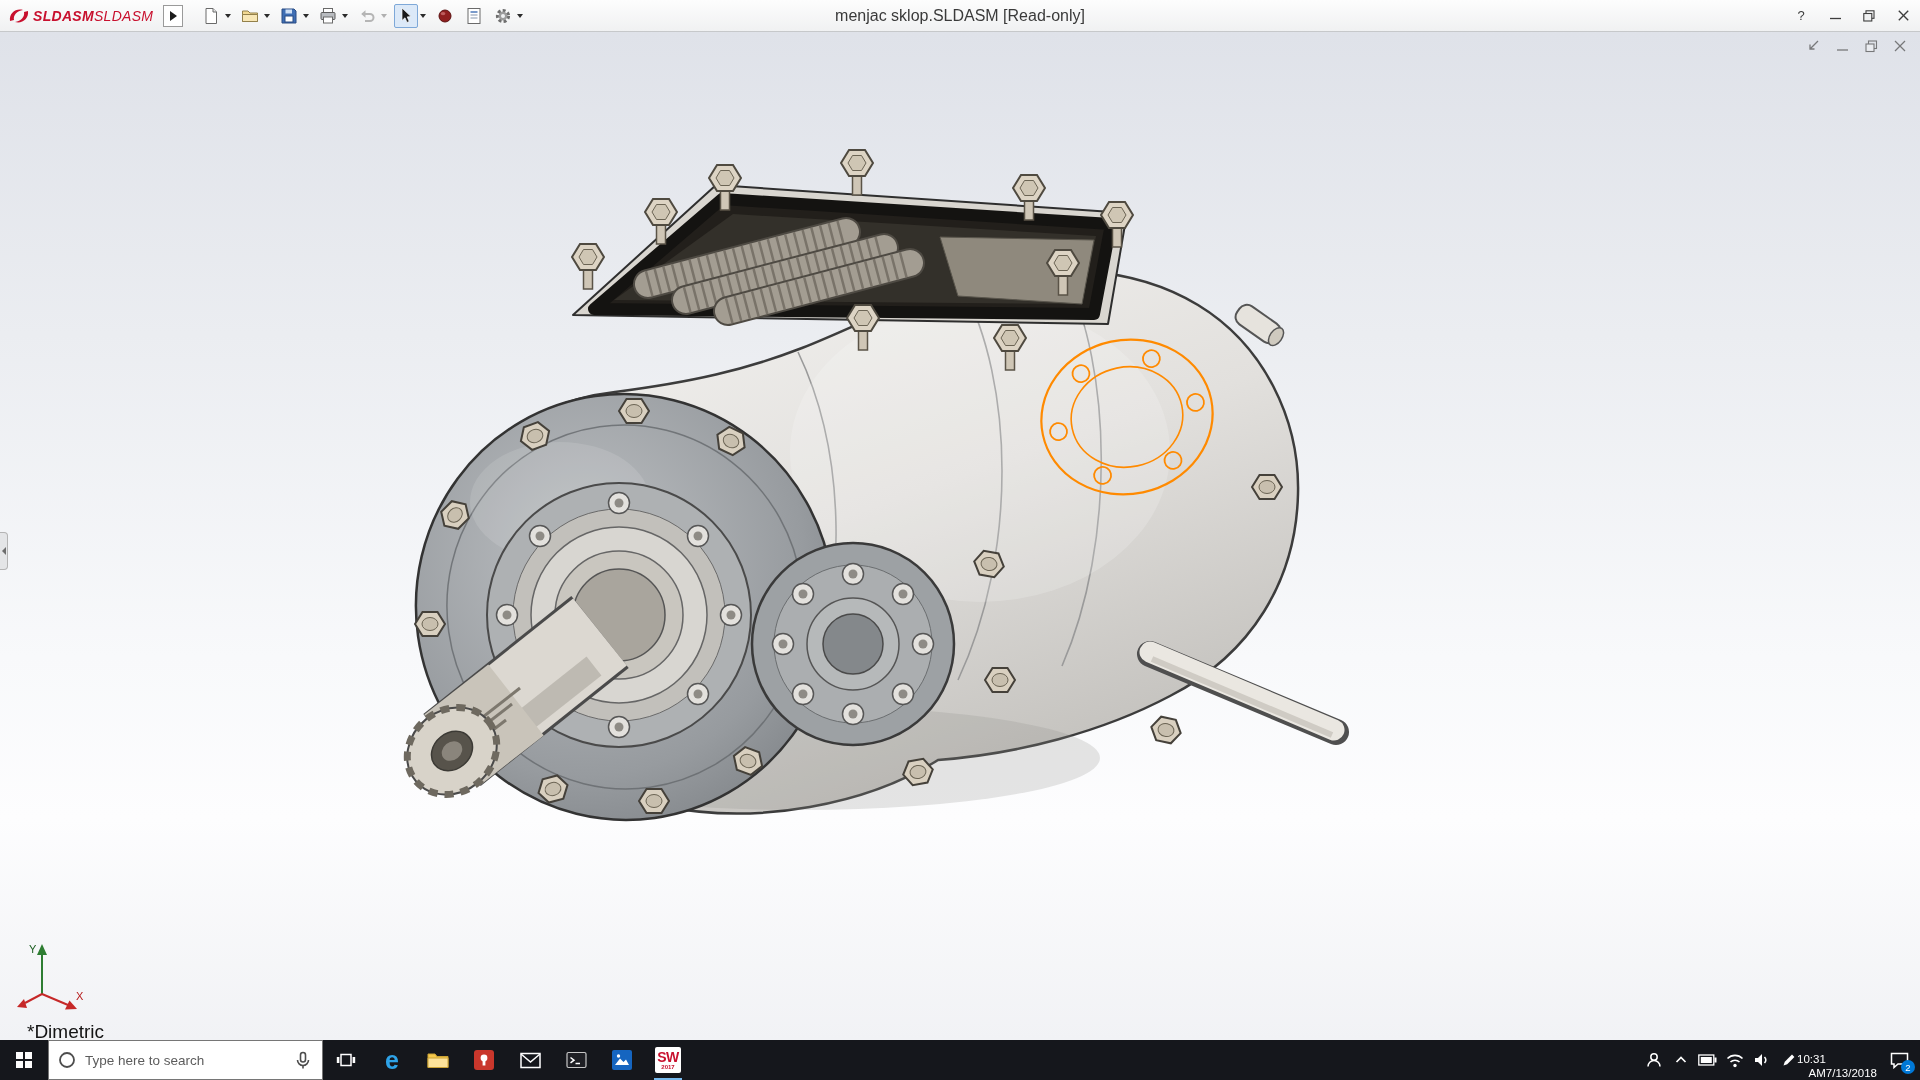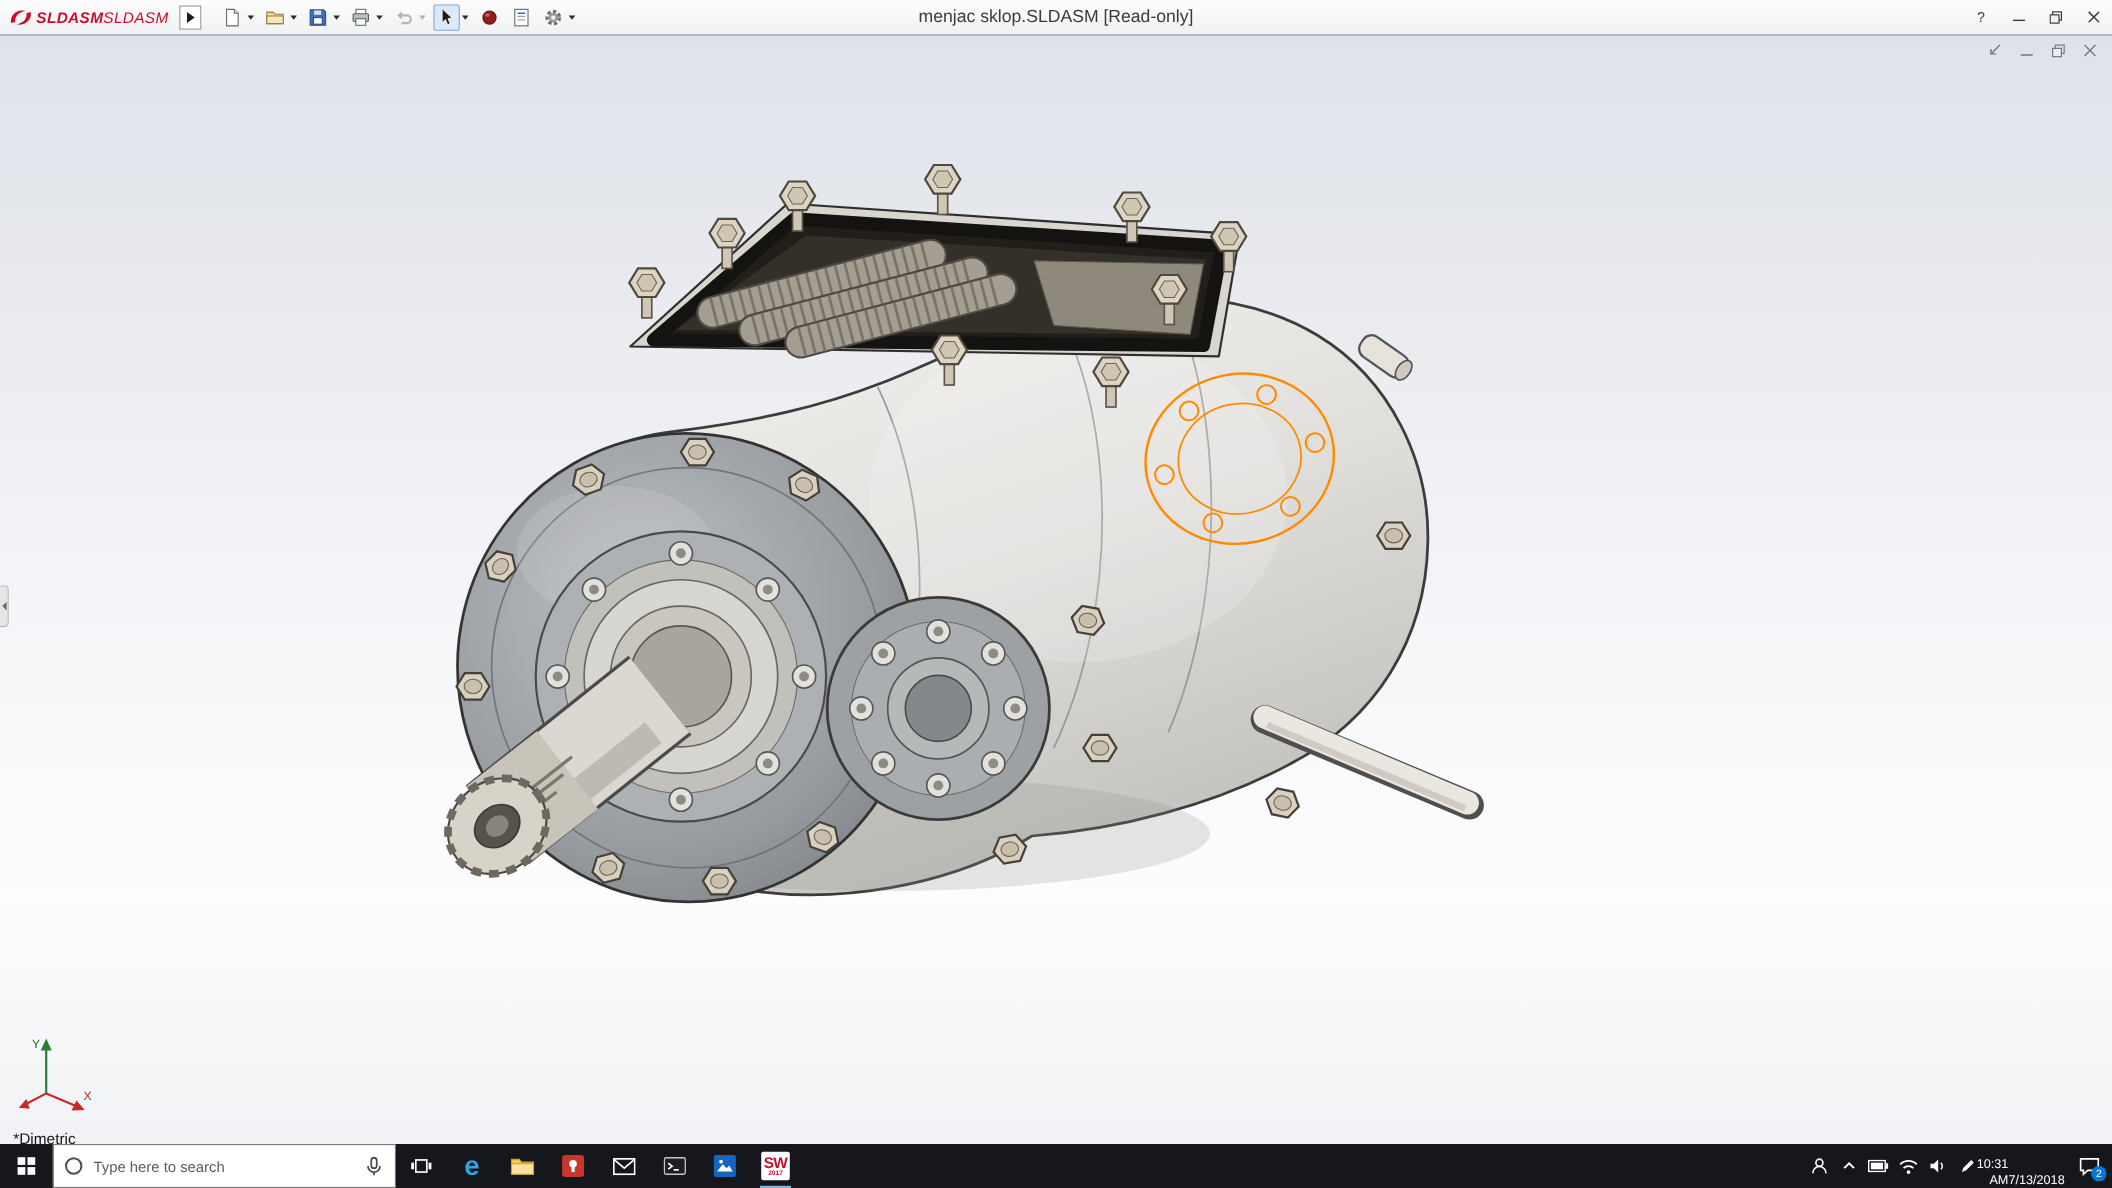--- a/index.html
+++ b/index.html
@@ -24,30 +24,30 @@
 .win-controls{margin-left:auto;display:flex;height:100%}
 .wc{width:34px;height:100%;display:flex;align-items:center;justify-content:center;color:#3d3d3d;font-size:13px;cursor:pointer}
 
 
 .viewport{position:relative;height:1008px;overflow:hidden;
  background:linear-gradient(180deg,#dfe2e9 0%,#ebedf1 30%,#f8f9fb 62%,#fdfdfe 78%,#f1f2f5 100%)}
 .doc-controls{position:absolute;top:6px;right:10px;display:flex;gap:9px;z-index:4}
 .dc{width:20px;height:16px;display:flex;align-items:center;justify-content:center;cursor:pointer;opacity:.75}
 .model-svg{position:absolute;inset:0;width:100%;height:100%}
 .triad{position:absolute;left:6px;bottom:16px;width:86px;height:86px}
-.view-label{position:absolute;left:12px;bottom:-3px;font-size:14px;color:#141414}
+.view-label{position:absolute;left:27px;bottom:-3px;font-size:19px;color:#141414}
 .pane-handle{position:absolute;left:0;top:500px;width:8px;height:38px;background:#e4e5e7;border:1px solid #b4b4b4;border-left:none;border-radius:0 4px 4px 0;display:flex;align-items:center;justify-content:center;cursor:pointer}
 .pane-handle i{width:0;height:0;border-top:4px solid transparent;border-bottom:4px solid transparent;border-right:4px solid #6d6d6d}
 
 
 .taskbar{height:40px;background:#15171c;display:flex;align-items:stretch;color:#fff}
 .start{width:48px;display:flex;align-items:center;justify-content:center;cursor:pointer}
 .winlogo{display:grid;grid-template-columns:7px 7px;grid-template-rows:7px 7px;gap:1.5px}
 .winlogo span{background:#fdfdfd}
-.search-box{width:312px;background:#fff;border:1px solid #767676;display:flex;align-items:center;gap:9px;padding:0 9px;cursor:text}
+.search-box{width:275px;background:#fff;border:1px solid #767676;display:flex;align-items:center;gap:9px;padding:0 9px;cursor:text}
 .search-box input{border:none;outline:none;flex:1;font-size:13.5px;color:#444;font-family:"Liberation Sans",sans-serif;background:transparent}
 .search-box input::placeholder{color:#5c5c5c}
 .tb-app{width:46px;display:flex;align-items:center;justify-content:center;position:relative;cursor:pointer}
 .tb-app.running::after{content:"";position:absolute;left:9px;right:9px;bottom:0;height:2px;background:#76b9ed}
 .edge-e{font-size:25px;font-weight:bold;color:#2ea3e8;line-height:1}
 .sw-icon{width:26px;height:26px;background:#fff;border-radius:2px;display:flex;flex-direction:column;align-items:center;justify-content:center;line-height:1}
 .sw-icon .sw{color:#c8102e;font-weight:bold;font-size:14px;letter-spacing:-.5px}
 .sw-icon .yr{color:#c8102e;font-size:6px;font-weight:bold}
 .tray{margin-left:auto;display:flex;align-items:stretch}
 .tray-ic{width:27px;display:flex;align-items:center;justify-content:center;cursor:pointer}

